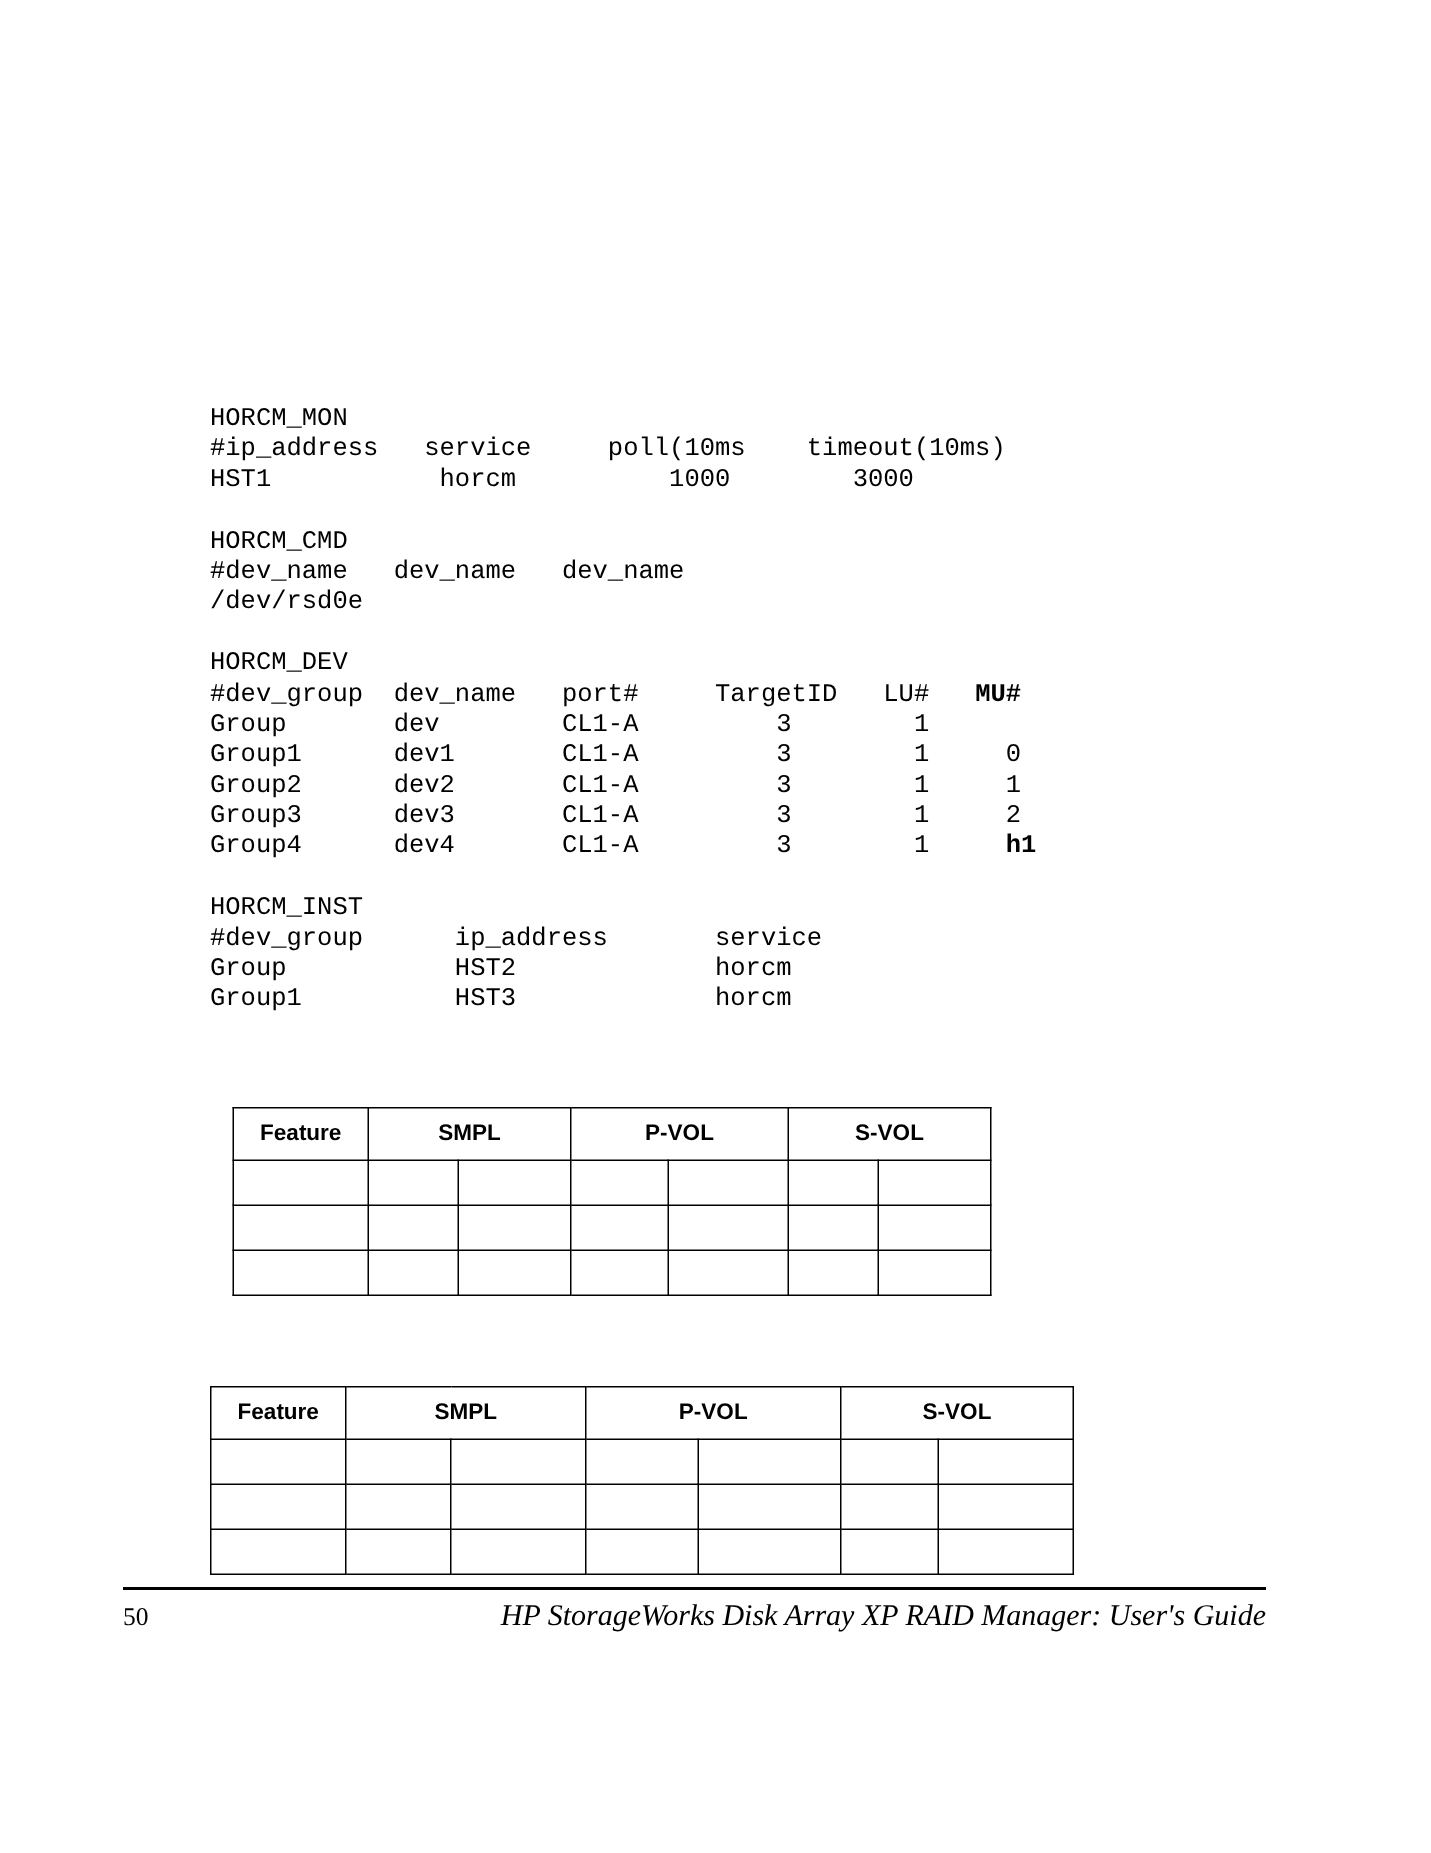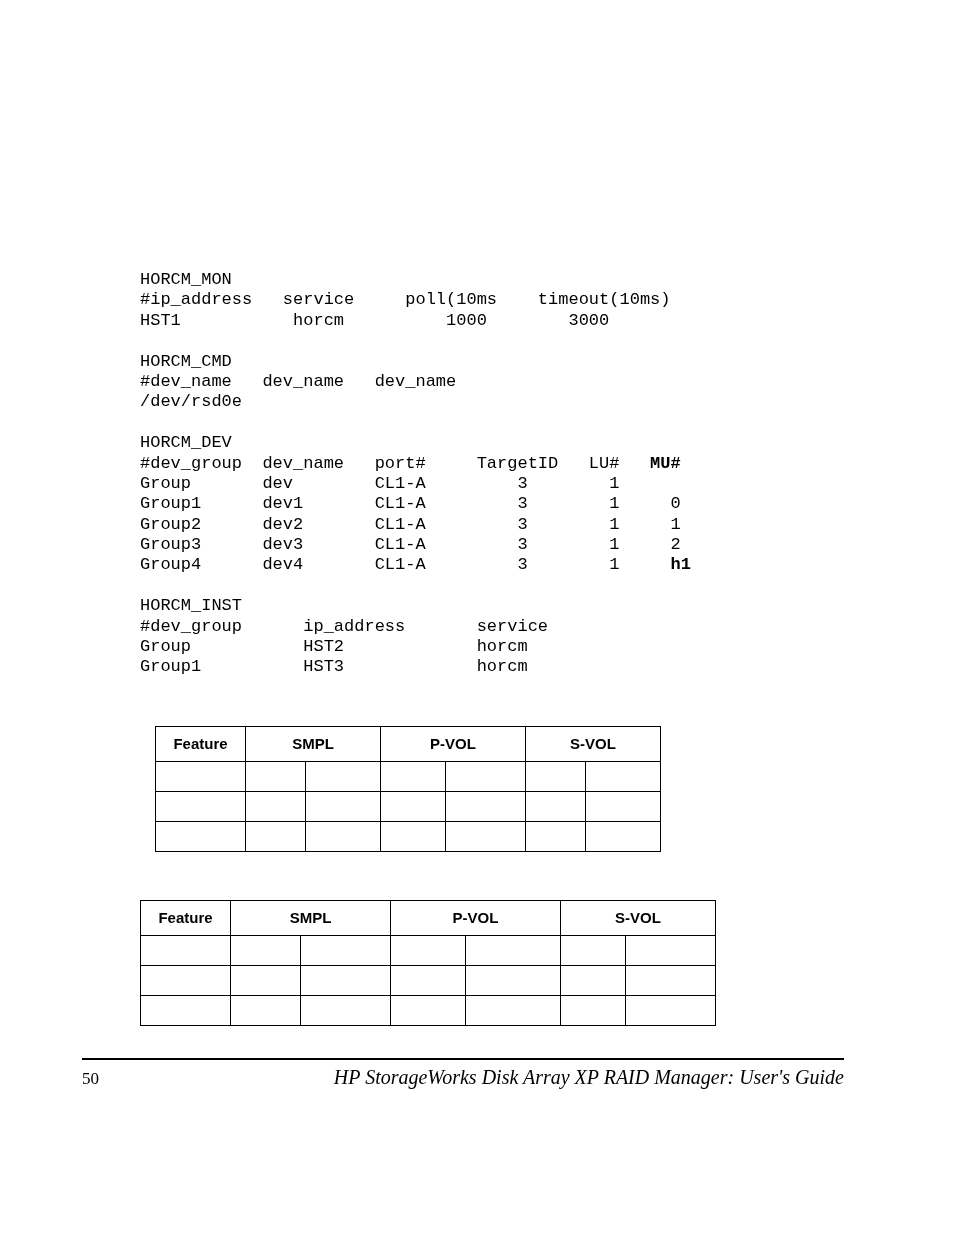--- a/index.html
+++ b/index.html
@@ -21,21 +21,21 @@
     white-space: pre;
     font-family: "Courier New", Courier, monospace;
   }
   .bold { font-weight: bold; }
 
   .tables-wrap {
     font-family: Arial, Helvetica, sans-serif;
   }
   table.feat {
     border-collapse: collapse;
-    margin-top: 48px;
+    margin-top: 60px;
   }
   table.feat th, table.feat td {
     border: 1px solid #000;
     box-sizing: border-box;
   }
   table.feat th {
     font-size: 15px;
     font-weight: bold;
     padding: 8px 4px;
     text-align: center;

